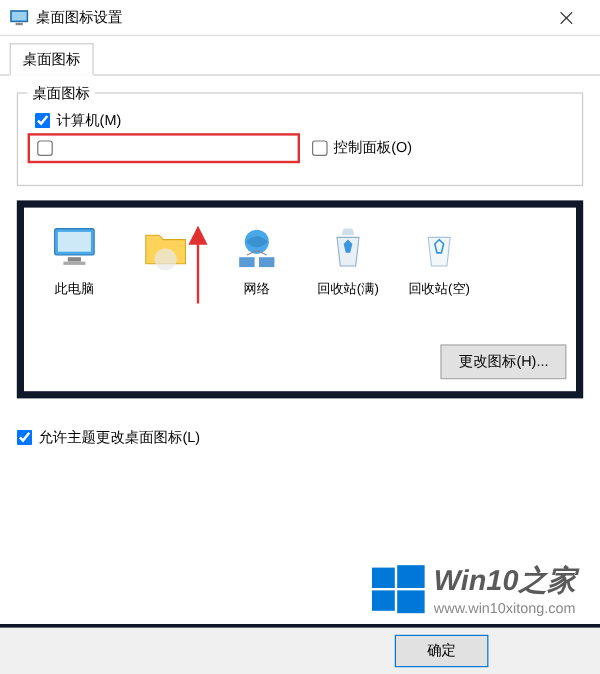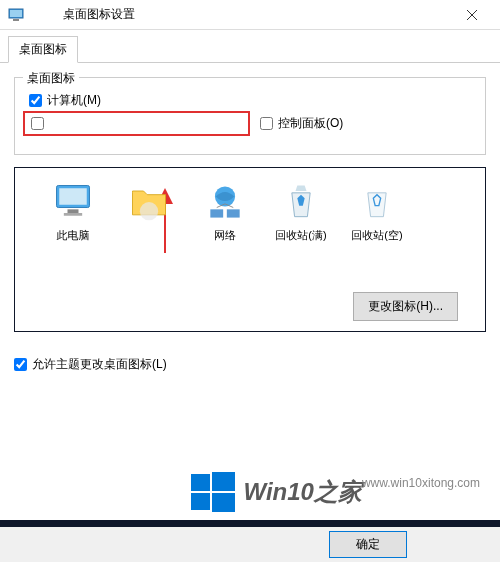--- a/index.html
+++ b/index.html
@@ -1,45 +1,45 @@
 <!DOCTYPE html>
 <html><head>
 <meta charset="utf-8">
 <style>
 * { box-sizing: border-box; margin: 0; padding: 0; }
 body { font-family: "Microsoft YaHei", "Segoe UI", sans-serif; font-size: 12px; background: #fff; width: 500px; height: 562px; position: relative; overflow: hidden; }
 .titlebar { height: 30px; display: flex; align-items: center; padding: 0 8px; border-bottom: 1px solid #ddd; }
 .titlebar-icon { width: 16px; height: 16px; margin-right: 6px; }
-.titlebar-text { flex: 1; font-size: 12px; color: #000; margin-left: 33px; }
+.titlebar-text { flex: 1; font-size: 12px; color: #000; }
 .titlebar-close { width: 40px; height: 30px; display: flex; align-items: center; justify-content: center; cursor: pointer; color: #333; font-size: 14px; }
 .tabs { display: flex; padding: 6px 8px 0 8px; border-bottom: 1px solid #ccc; }
 .tab { padding: 4px 10px; border: 1px solid #ccc; border-bottom: 1px solid #fff; background: #fff; margin-bottom: -1px; font-size: 12px; color: #000; }
 .content { padding: 14px; position: relative; }
 .group { border: 1px solid #ccc; padding: 14px 14px 10px 14px; position: relative; margin-bottom: 12px; }
 .group-title { position: absolute; top: -8px; left: 8px; background: #fff; padding: 0 4px; font-size: 12px; color: #000; }
 .check-row { display: flex; margin-bottom: 6px; }
 .check-col { flex: 1; display: flex; align-items: center; }
 .check-col input[type=checkbox] { margin-right: 5px; width: 13px; height: 13px; }
 .check-col label { font-size: 12px; color: #000; }
 .highlight { border: 2px solid #e03030; padding: 4px 6px; margin: -4px 10px -4px -6px; }
 .arrow { position: absolute; left: 155px; top: 125px; pointer-events: none; }
-.preview-box { border: 1px solid #0f172a; padding: 12px 22px; margin-bottom: 12px; min-height: 165px; position: relative; }
+.preview-box { border: 6px solid #0f172a; padding: 12px 6px; margin-bottom: 12px; min-height: 165px; position: relative; }
 .icon-grid { display: flex; gap: 4px; }
 .icon-item { width: 72px; text-align: center; }
 .icon-img { width: 44px; height: 44px; margin: 0 auto 4px auto; display: flex; align-items: center; justify-content: center; }
 .icon-label { font-size: 11px; color: #000; }
 .btn-row { display: flex; justify-content: flex-end; gap: 10px; margin-top: 8px; }
 .btn { padding: 5px 14px; border: 1px solid #adadad; background: #e1e1e1; font-size: 12px; cursor: pointer; min-width: 100px; text-align: center; }
 .allow-check { display: flex; align-items: center; margin-top: 24px; }
 .allow-check input { margin-right: 5px; }
-.footer { position: absolute; bottom: 0; left: 0; right: 0; height: 42px; border-top: 7px solid #0f172a; display: flex; justify-content: flex-end; align-items: center; padding-right: 10px; background: #f0f0f0; }
+.footer { position: absolute; bottom: 0; left: 0; right: 0; height: 42px; border-top: 3px solid #0f172a; display: flex; justify-content: flex-end; align-items: center; padding-right: 10px; background: #f0f0f0; }
 .footer .btn { min-width: 78px; padding: 4px 10px; margin-left: 5px; }
 .footer .btn.primary { border-color: #0078d7; }
 .watermark { position: absolute; bottom: 48px; right: 20px; display: flex; align-items: center; gap: 8px; }
-.watermark-text { display: flex; align-items: flex-start; }
+.watermark-text { display: flex; flex-direction: column; align-items: flex-start; }
 .wm-main { font-size: 24px; font-weight: 600; color: #5a5a5a; font-style: italic; }
 .wm-sub { font-size: 12px; color: #888; }
 </style>
 </head>
 <body>
 
 <div class="titlebar">
   <span class="titlebar-icon">
     <svg viewBox="0 0 16 16">
         <rect x="1" y="2" width="14" height="9" fill="#3a96dd" stroke="#2b6aa0"></rect>
@@ -145,21 +145,21 @@
         <div class="icon-img">
           <svg viewBox="0 0 48 48">
               <path d="M14 14 L34 14 L31 40 L17 40 Z" fill="#f2f7fa" stroke="#a8c4d6"></path>
               <path d="M20 20 L24 16 L28 20 L26 28 L22 28 Z" fill="none" stroke="#3a96dd" stroke-width="1.5"></path>
             </svg>
         </div>
         <div class="icon-label">回收站(空)</div>
       </div>
     </div>
 
-    <div class="btn-row" style="position:absolute; bottom:10px; right:27px;">
+    <div class="btn-row" style="position:absolute; bottom:10px; right:8px;">
       <button class="btn">更改图标(H)...</button>
     </div>
   </div>
 
   <div class="allow-check">
     <input type="checkbox" checked="" style="">
     <label>允许主题更改桌面图标(L)</label>
   </div>
 
 </div>

